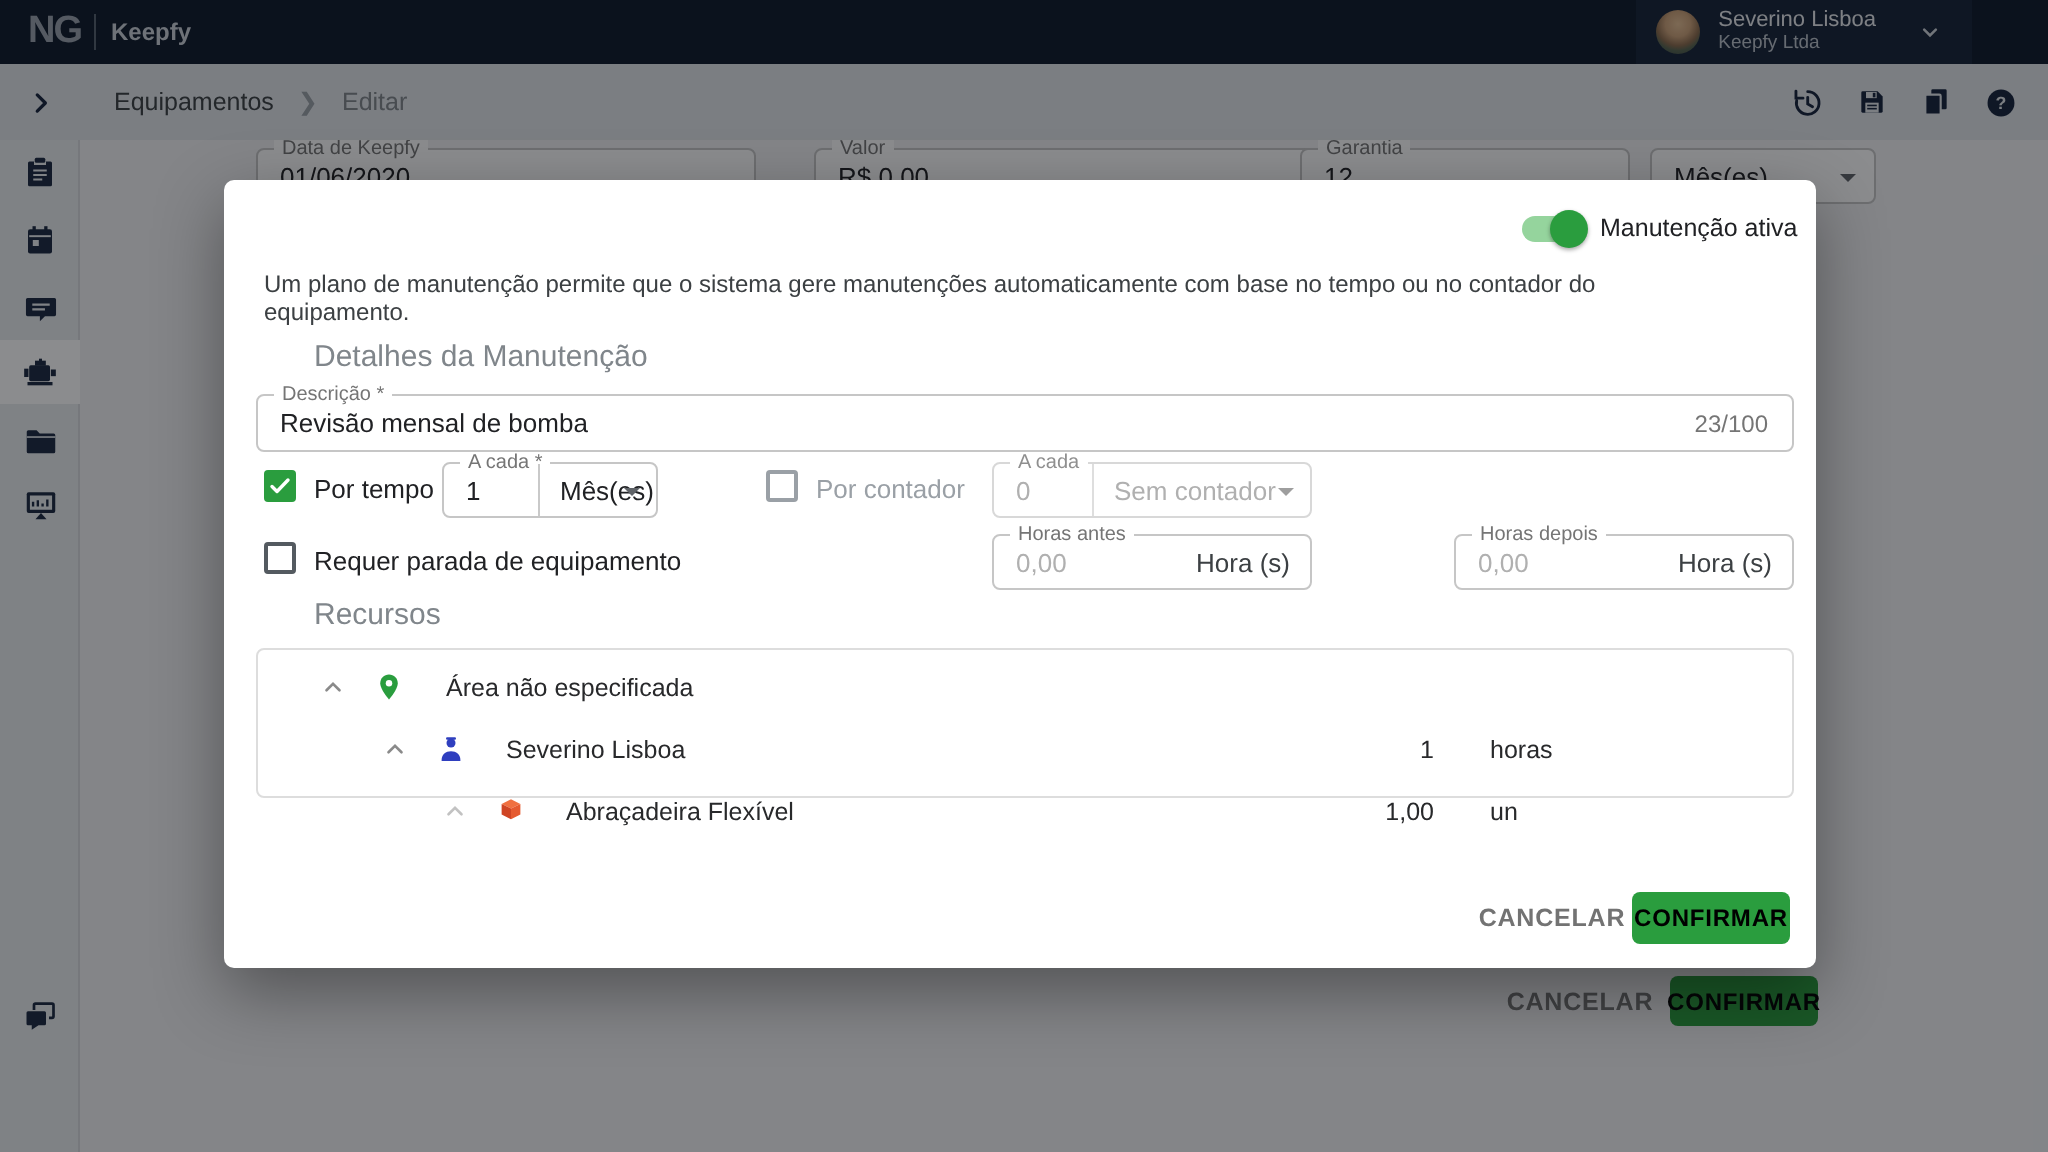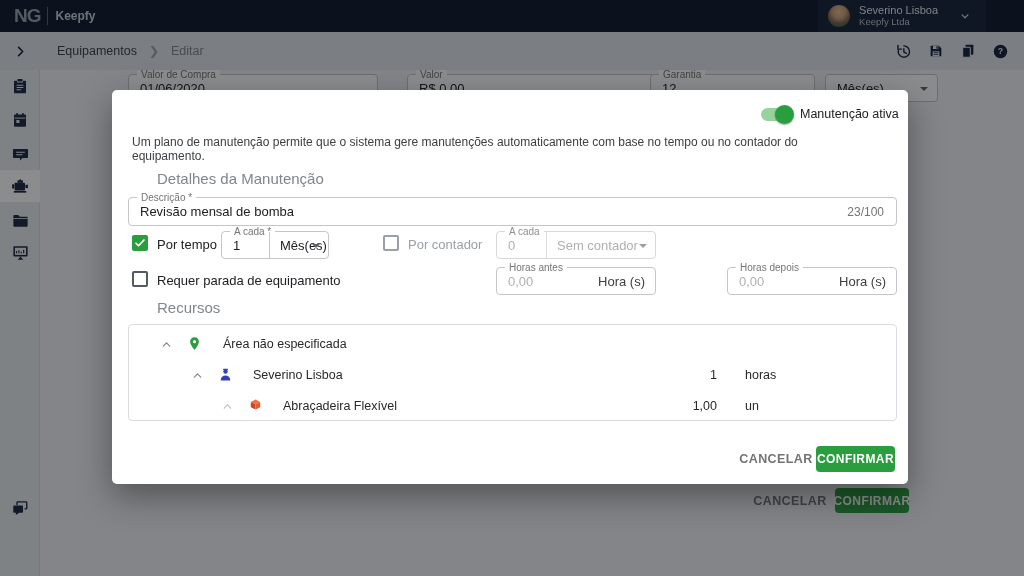--- a/index.html
+++ b/index.html
@@ -42,21 +42,21 @@
   .mfield .flabel { position:absolute; top:-6px; left:8px; background:#fff; padding:0 4px; font-size:10px; line-height:11px; color:#757575; white-space:nowrap; }
   .mfield .fvalue { position:absolute; left:11px; top:0; line-height:27px; font-size:13px; color:#202124; white-space:nowrap; }
   .mfield.disabled { border-color:#d8d8d8; }
   .mfield.disabled .fvalue { color:#b0b0b0; }
   .mfield.disabled .flabel { color:#8f8f8f; }
   .vdiv { position:absolute; top:0; bottom:0; width:1px; background:#c9c9c9; }
   .mfield.disabled .vdiv { background:#dedede; }
   .caret { position:absolute; width:0; height:0; border-left:4px solid transparent; border-right:4px solid transparent; border-top:4.5px solid #5f6368; top:12px; }
   .caret.dim { border-top-color:#9e9e9e; }
   .btn-text { font-size:12.5px; font-weight:700; letter-spacing:.4px; color:#737373; display:flex; align-items:center; justify-content:center; cursor:pointer; }
-  .btn-green { font-size:12px; font-weight:700; letter-spacing:.4px; color:#ffffff; background:#2a9d3e; border-radius:4px; display:flex; align-items:center; justify-content:center; cursor:pointer; }
+  .btn-green { font-size:12px; font-weight:700; letter-spacing:.4px; color:#000000; background:#2a9d3e; border-radius:4px; display:flex; align-items:center; justify-content:center; cursor:pointer; }
 
   
   .backdrop { position:absolute; inset:0; background:rgba(8,10,14,.47); z-index:40; }
   .modal { position:absolute; left:112px; top:90px; width:796px; height:394px; background:#fff; border-radius:5px; z-index:50;
     box-shadow:0 12px 34px rgba(0,0,0,.38); }
   .m-title { position:absolute; left:20px; top:11px; font-size:15.5px; font-weight:700; color:#202124; }
   .m-intro { position:absolute; left:20px; top:45px; width:720px; font-size:12px; color:#3c4043; }
   .m-section { position:absolute; font-size:15px; color:#80868b;margin-left:25px; }
 
   .toggle-track { position:absolute; left:649px; top:18px; width:29px; height:13px; border-radius:7px; background:#95d49d; cursor:pointer; }
@@ -67,21 +67,21 @@
   .cb.checked { background:#2a9d3e; }
   .cb.unchecked { border:2px solid #545a60; background:#fff; }
   .cb.unchecked.dim { border-color:#9aa0a6; }
   .cb svg { display:block; margin:2px auto 0; }
   .cb-label { position:absolute; font-size:13px; color:#202124; font-weight:500; white-space:nowrap; }
   .cb-label.dim { color:#9aa0a6; font-weight:400; }
 
   .suffix { position:absolute; right:10px; top:0; line-height:27px; font-size:13px; color:#3c4043; }
   .counter { position:absolute; right:12px; top:0; line-height:27px; font-size:12px; color:#757575; }
 
-  .tree { position:absolute; left:16px; top:234px; width:769px; height:97px; border:1px solid #ddd; border-radius:4px; background:#fff; }
+  .tree { position:absolute; left:16px; top:234px; width:769px; height:75px; border:1px solid #ddd; border-radius:4px; background:#fff; }
   .tree-row { position:absolute; left:0; width:100%; height:32px; }
   .tr-chev { position:absolute; top:9px; cursor:pointer; }
   .tr-icon { position:absolute; top:8px; }
   .tr-name { position:absolute; top:9px; font-size:12.5px; color:#28292b; white-space:nowrap; }
   .tr-qty { position:absolute; top:9px; width:70px; text-align:right; font-size:12.5px; color:#28292b; }
   .tr-unit { position:absolute; top:9px; left:616px; font-size:12.5px; color:#28292b; }
 </style>
 </head>
 <body>
 
@@ -201,21 +201,21 @@
     <div class="sb-item" style="top:422px">
       <svg width="18" height="18" viewBox="0 0 24 24">
         <path d="M8 8V4.8a1 1 0 0 1 1-1h11a1 1 0 0 1 1 1v7.4a1 1 0 0 1-1 1h-2" fill="none" stroke="#1b2940" stroke-width="1.8"></path>
         <path d="M3 9.8a1 1 0 0 1 1-1h11a1 1 0 0 1 1 1v7.4a1 1 0 0 1-1 1h-4l-4.5 3v-3H4a1 1 0 0 1-1-1z" fill="#1b2940"></path>
       </svg>
     </div>
   </aside>
 
   <main class="content">
     <div class="mfield" style="left:88px; top:4px; width:250px;">
-      <span class="flabel">Valor de Compra</span>
+      <span class="flabel">Data de Keepfy</span>
       <span class="fvalue">01/06/2020</span>
     </div>
     <div class="mfield" style="left:367px; top:4px; width:250px;">
       <span class="flabel">Valor</span>
       <span class="fvalue">R$  0,00</span>
     </div>
     <div class="mfield" style="left:610px; top:4px; width:165px;">
       <span class="flabel">Garantia</span>
       <span class="fvalue">12</span>
     </div>

